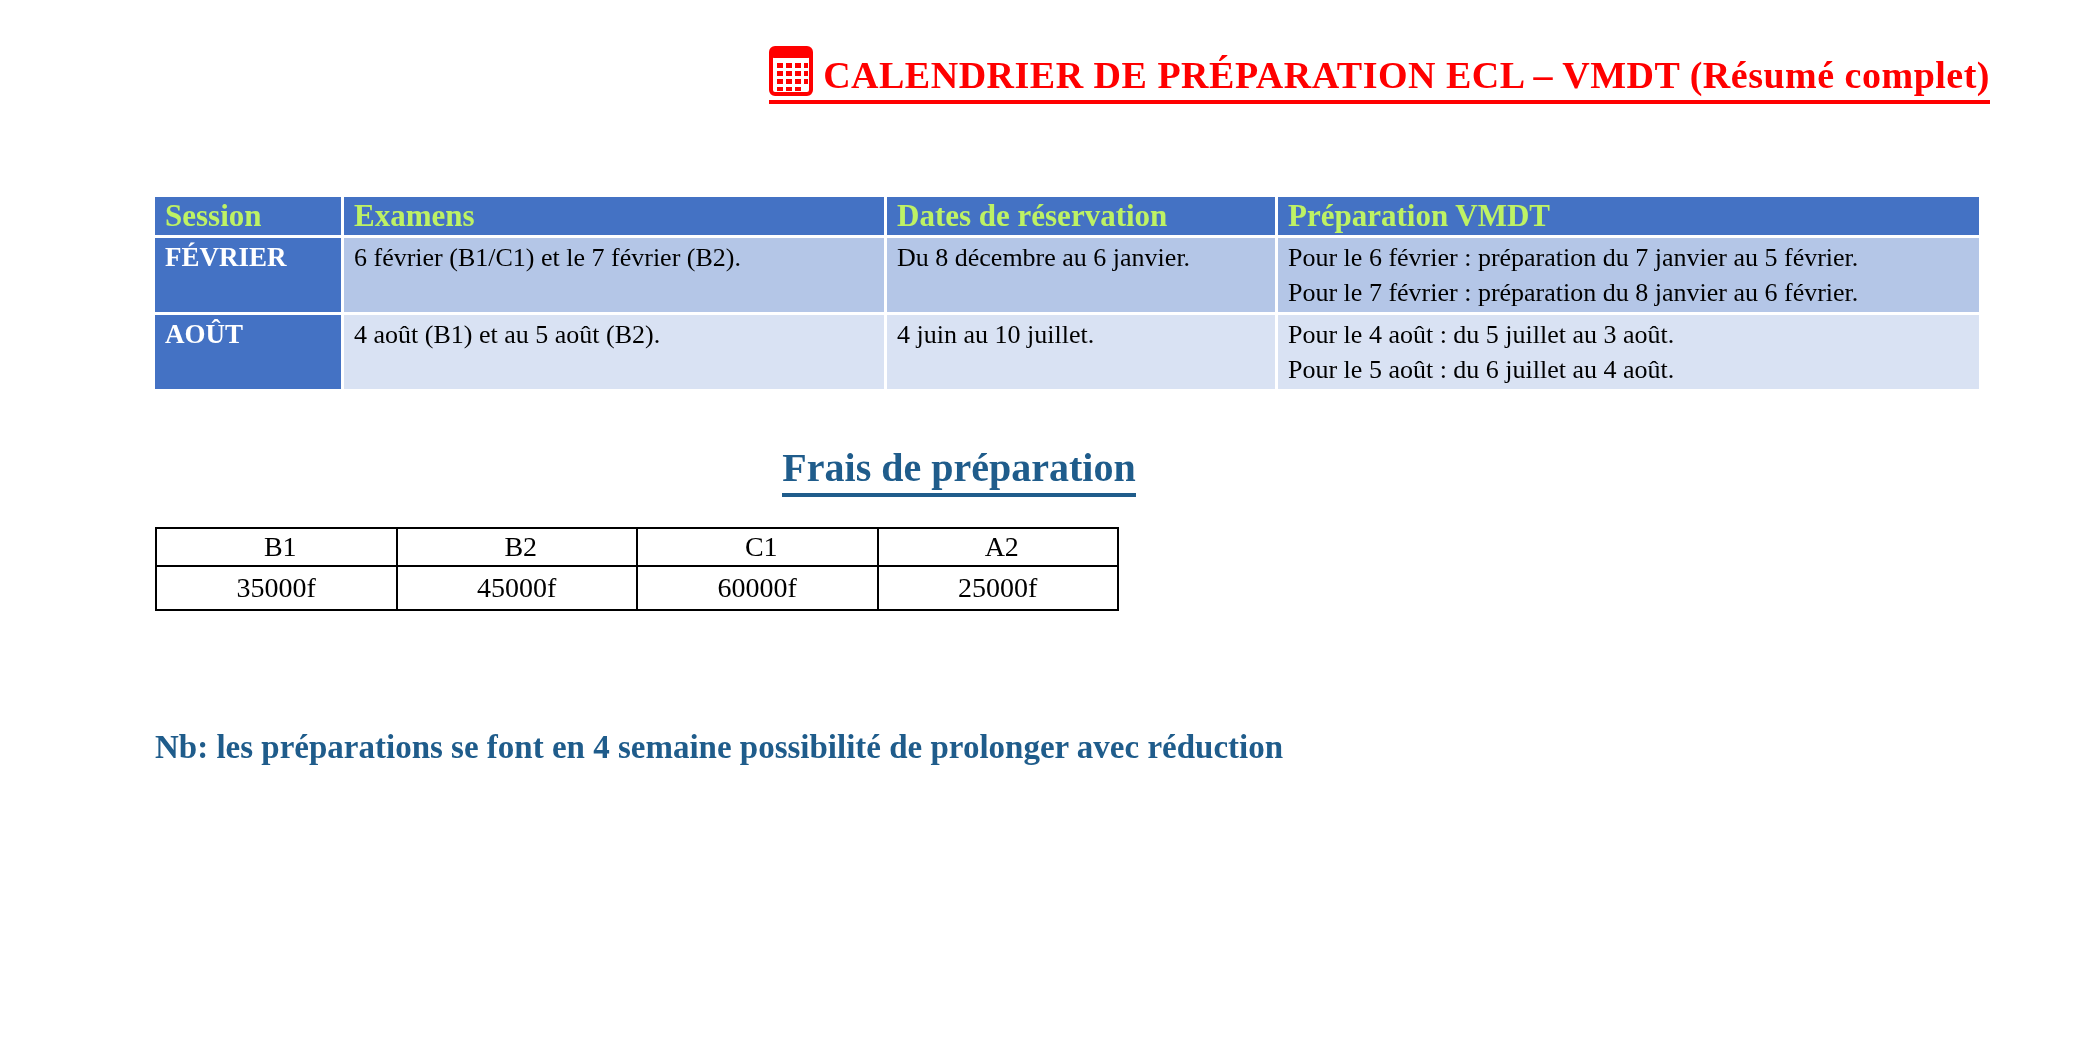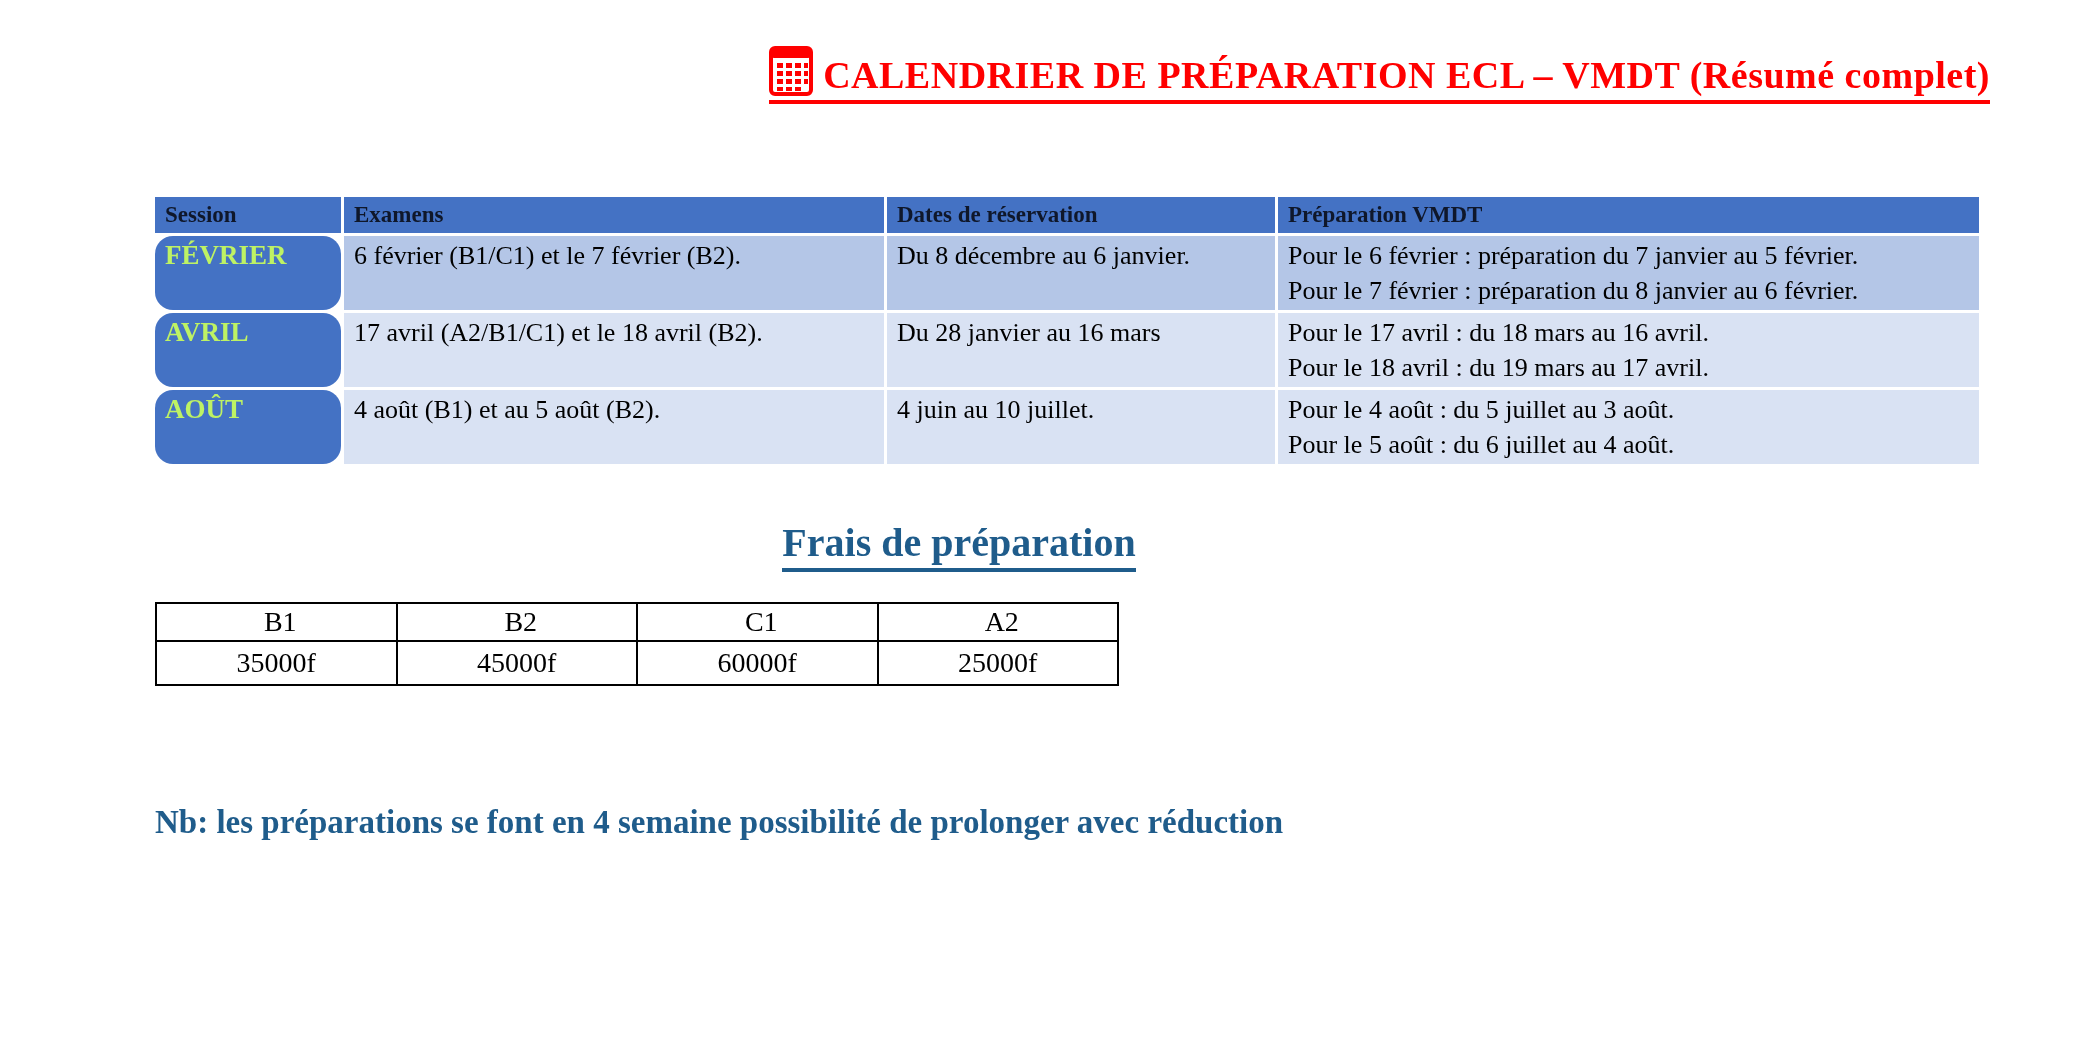--- a/index.html
+++ b/index.html
@@ -42,40 +42,39 @@
     border-collapse: separate;
     border-spacing: 3px;
     table-layout: fixed;
   }
   table.schedule col.c1 { width: 186px; }
   table.schedule col.c2 { width: 540px; }
   table.schedule col.c3 { width: 388px; }
   table.schedule col.c4 { width: 701px; }
   table.schedule th {
     background: var(--header-blue, #4472C4);
-    color: #0f172a;
-    font-size: 23px; font-weight: bold;
+    color: #bef264;
+    font-size: 31px; font-weight: bold;
     text-align: left;
     height: 36px;
     padding: 1px 8px 1px 10px;
     white-space: nowrap;
   }
   table.schedule td {
     vertical-align: top;
     font-size: 26px;
     line-height: 35px;
     height: 72px;
     padding: 2px 8px 2px 10px;
   }
   table.schedule td.session {
     background: var(--header-blue, #4472C4);
-    color: #bef264;
+    color: #ffffff;
     font-weight: bold;
     font-size: 27px;
-    border-radius: 18px;
   }
   tr.row-a td.data { background: var(--row-a, #B4C6E7); }
   tr.row-b td.data { background: var(--row-b, #D9E2F3); }
 
   
   .fees-heading { text-align: center; margin: 52px 190px 0 0; padding-left: 18px; }
   .fees-heading-inner {
     display: inline-block;
     font-size: 40px; font-weight: bold;
     color: var(--dark-blue, #1F5C8B);
@@ -155,29 +154,20 @@
     <tr class="row-a">
       <td class="session">FÉVRIER</td>
       <td class="data">6 février (B1/C1) et le 7 février (B2).</td>
       <td class="data">Du 8 décembre au 6 janvier.</td>
       <td class="data">
         <div>Pour le 6 février : préparation du 7 janvier au 5 février.</div>
         <div>Pour le 7 février : préparation du 8 janvier au 6 février.</div>
       </td>
     </tr>
     <tr class="row-b">
-      <td class="session">AVRIL</td>
-      <td class="data">17 avril (A2/B1/C1) et le 18 avril (B2).</td>
-      <td class="data">Du 28 janvier au 16 mars</td>
-      <td class="data">
-        <div>Pour le 17 avril : du 18 mars au 16 avril.</div>
-        <div>Pour le 18 avril : du 19 mars au 17 avril.</div>
-      </td>
-    </tr>
-    <tr class="row-b">
       <td class="session">AOÛT</td>
       <td class="data">4 août (B1) et au 5 août (B2).</td>
       <td class="data">4 juin au 10 juillet.</td>
       <td class="data">
         <div>Pour le 4 août : du 5 juillet au 3 août.</div>
         <div>Pour le 5 août : du 6 juillet au 4 août.</div>
       </td>
     </tr>
   </tbody>
     </table>

